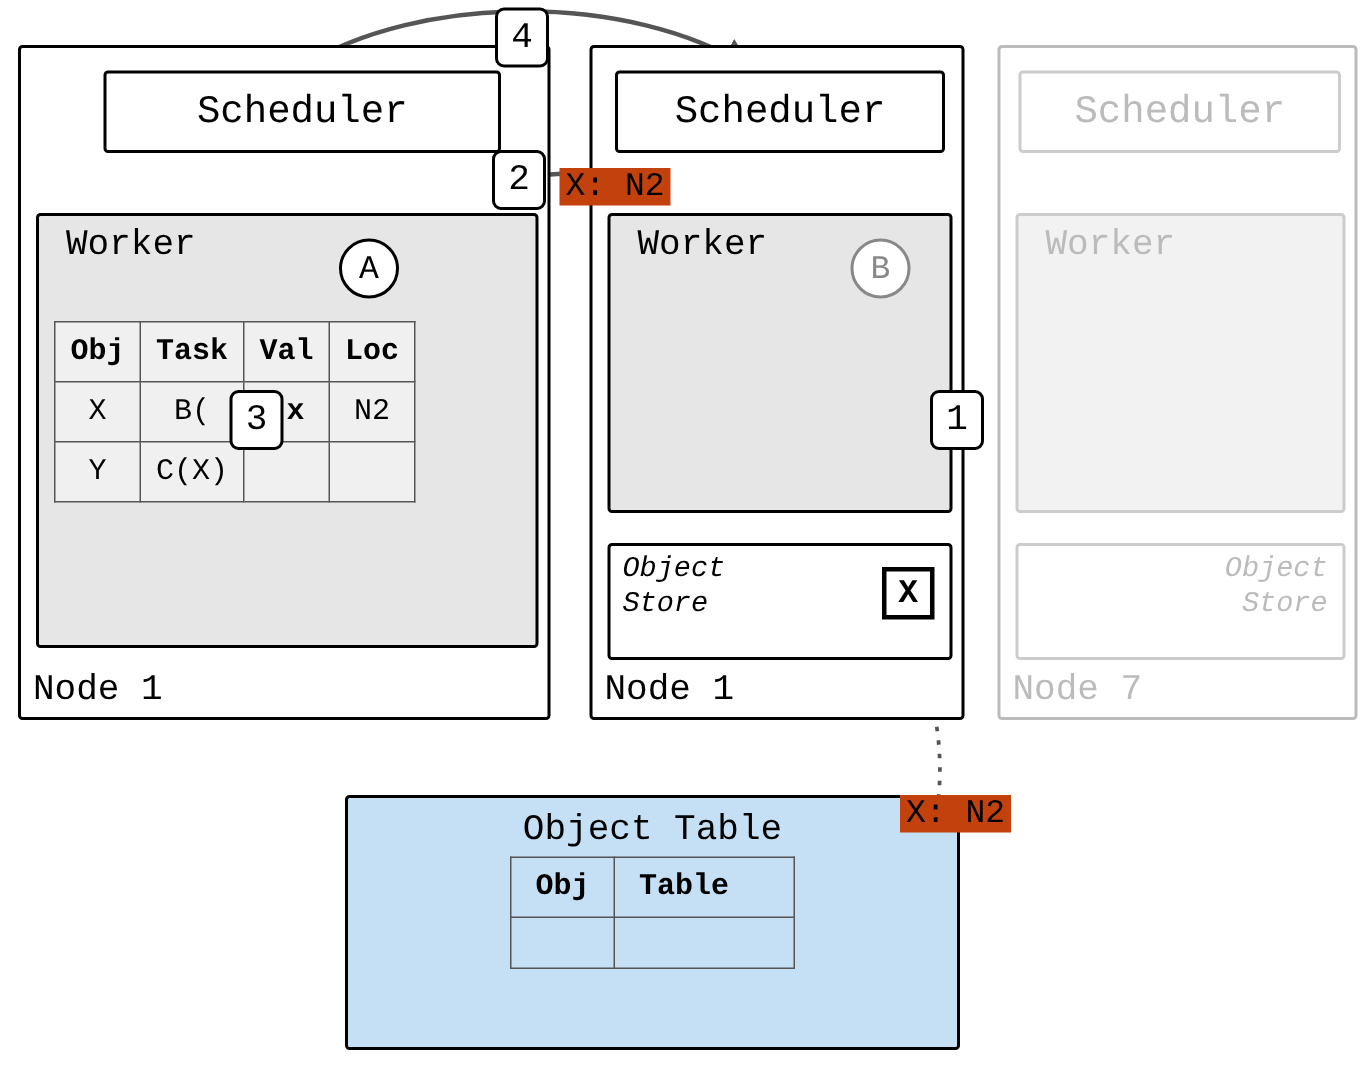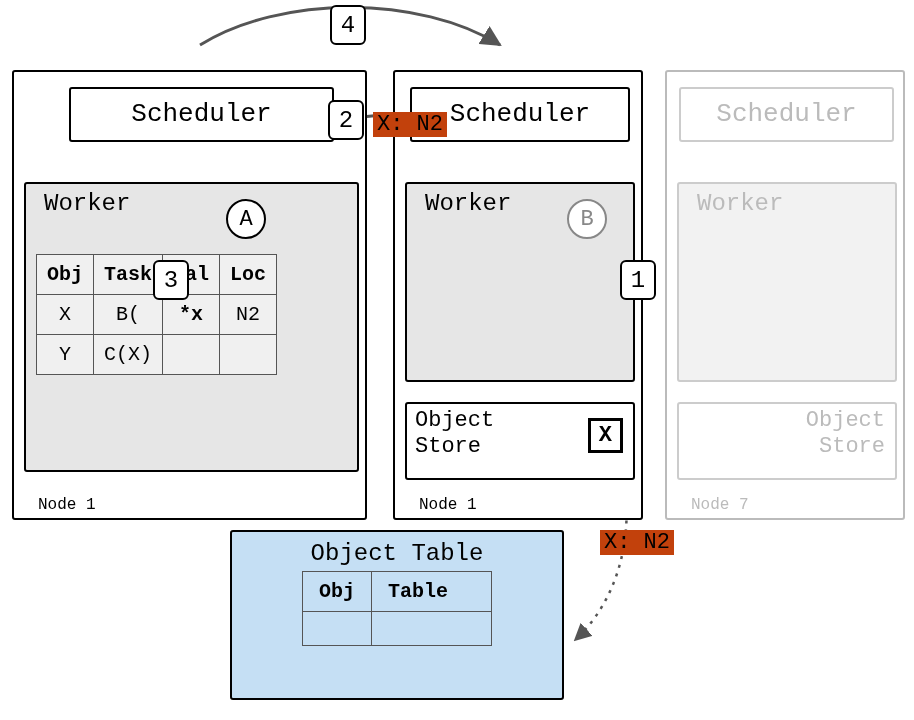--- a/index.html
+++ b/index.html
@@ -15,28 +15,27 @@
   .stage {
     position: relative;
     width: 914px;
     height: 720px;
   }
   .node-box {
     position: absolute;
     border: 2px solid #000;
     border-radius: 3px;
     background: #fff;
-    margin-top: 40px;
   }
   .node-box.faded { border-color: #bbb; }
   .node-label {
     position: absolute;
-    left: 24px;
+    left: 8px;
     bottom: 4px;
-    font-size: 16px;
+    font-size: 24px;
   }
   .node-label.faded { color: #bbb; }
 
   .sched {
     position: absolute;
     border: 2px solid #000;
     border-radius: 3px;
     font-size: 26px;
     text-align: center;
     background: #fff;
@@ -70,23 +69,24 @@
   .task-circle.faded { border-color: #888; color: #888; }
 
   .obj-store {
     position: absolute;
     border: 2px solid #000;
     border-radius: 3px;
     background: #fff;
   }
   .obj-store.faded { border-color: #ccc; color: #bbb; }
   .obj-store-label {
-    font-size: 22px;
+    font-size: 19px;
     padding: 4px 8px;
     line-height: 1.2;
+    font-style: italic;
   }
   .obj-store-label.faded { color: #bbb; }
   .obj-x-box {
     position: absolute;
     border: 3px solid #000;
     font-size: 22px;
     font-weight: bold;
     padding: 2px 8px;
     background: #fff;
   }
@@ -241,21 +241,21 @@
     <div class="worker faded" style="left:10px; top:110px; width:220px; height:200px;">
       <div class="worker-label faded">Worker</div>
     </div>
     <div class="obj-store faded" style="left:10px; top:330px; width:220px; height:78px;">
       <div class="obj-store-label faded" style="white-space:pre; text-align:right; padding-right:10px;">Object
 Store</div>
     </div>
     <div class="node-label faded">Node 7</div>
   </div>
 
-  <div class="obj-table-box" style="left:230px; top:530px; width:334px; height:170px;">
+  <div class="obj-table-box" style="left:230px; top:530px; width:410px; height:170px;">
     <div class="obj-table-title">Object Table</div>
     <table class="obj-table">
       <tbody>
           <tr>
         <th>Obj</th>
         <th style="min-width:120px;">Table</th>
       </tr>
       <tr>
         <td style="height:34px;"></td>
         <td></td>

